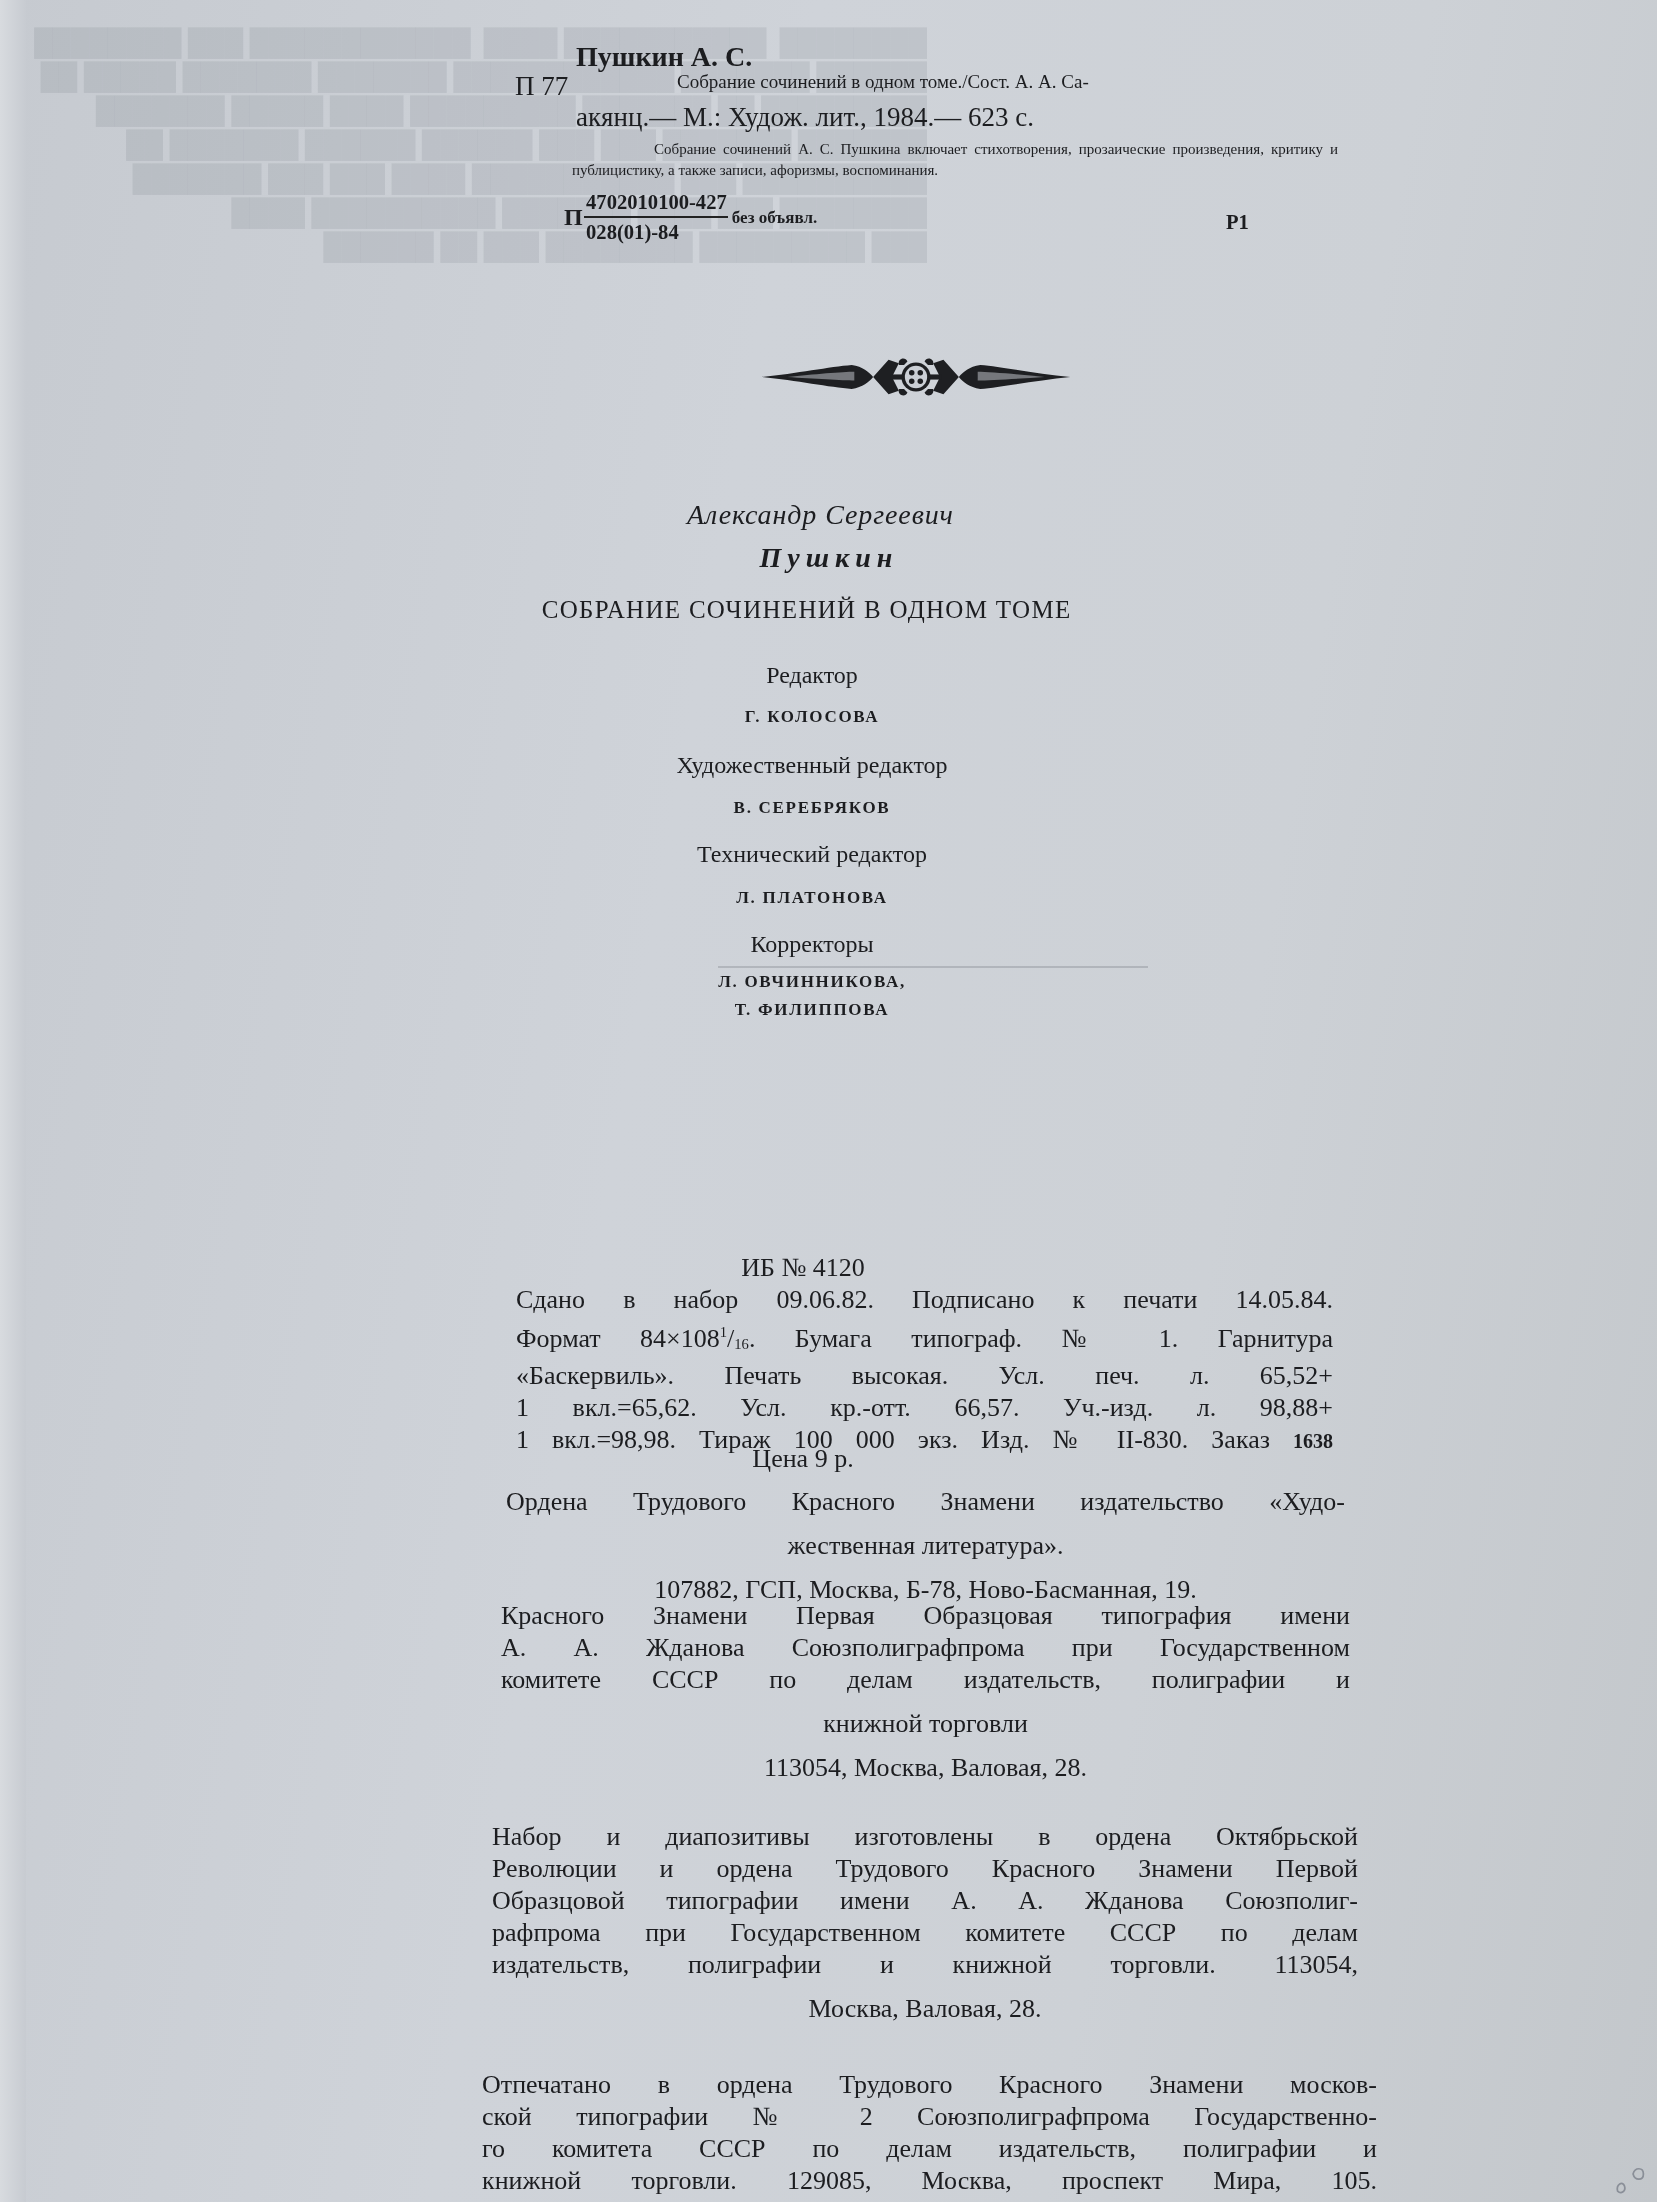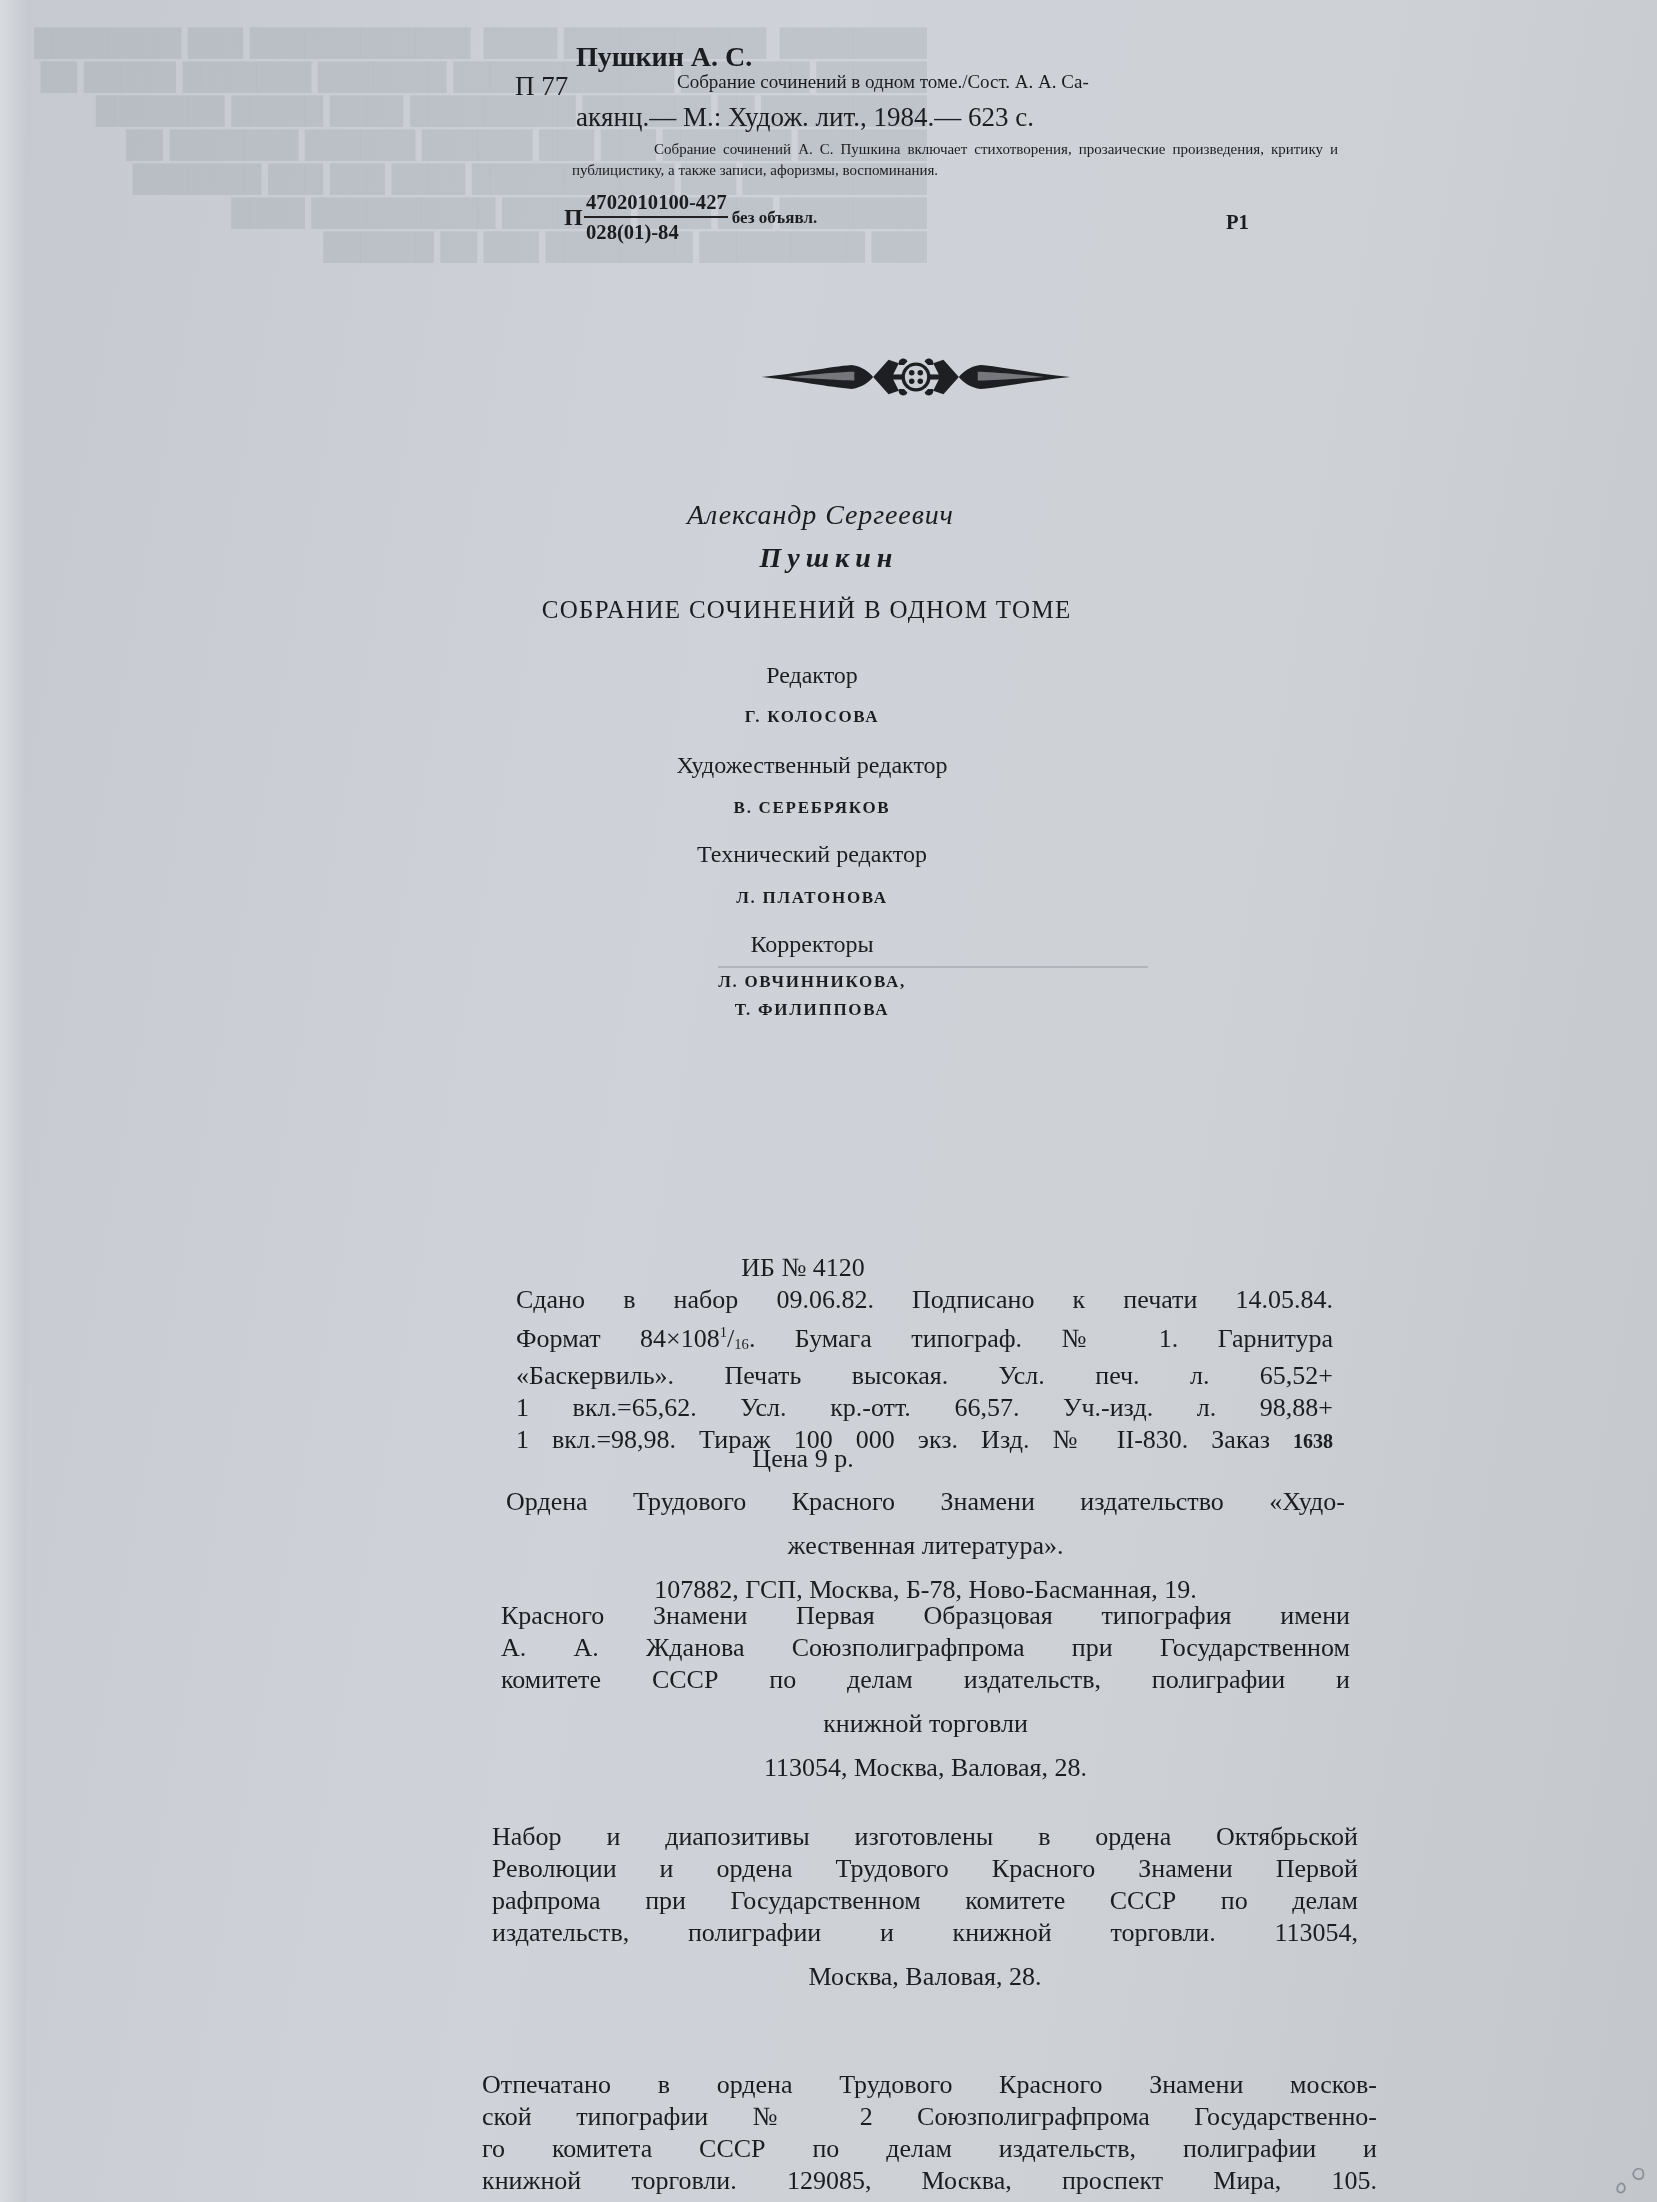--- a/index.html
+++ b/index.html
@@ -146,20 +146,21 @@
   <span class="line">Красного Знамени Первая Образцовая типография имени</span>
   <span class="line">А. А. Жданова Союзполиграфпрома при Государственном</span>
   <span class="line">комитете СССР по делам издательств, полиграфии и</span>
   <span class="line center">книжной торговли</span>
   <span class="line center">113054, Москва, Валовая, 28.</span>
 </div>
 
 <div class="jblock" style="left:492px; top:1821px; width:866px;">
   <span class="line">Набор и диапозитивы изготовлены в ордена Октябрьской</span>
   <span class="line">Революции и ордена Трудового Красного Знамени Первой</span>
+  <span class="line">Образцовой типографии имени А. А. Жданова Союзполиг-</span>
   <span class="line">рафпрома при Государственном комитете СССР по делам</span>
   <span class="line">издательств, полиграфии и книжной торговли. 113054,</span>
   <span class="line center">Москва, Валовая, 28.</span>
 </div>
 
 <div class="jblock" style="left:482px; top:2069px; width:895px;">
   <span class="line">Отпечатано в ордена Трудового Красного Знамени москов-</span>
   <span class="line">ской типографии № 2 Союзполиграфпрома Государственно-</span>
   <span class="line">го комитета СССР по делам издательств, полиграфии и</span>
   <span class="line">книжной торговли. 129085, Москва, проспект Мира, 105.</span>

